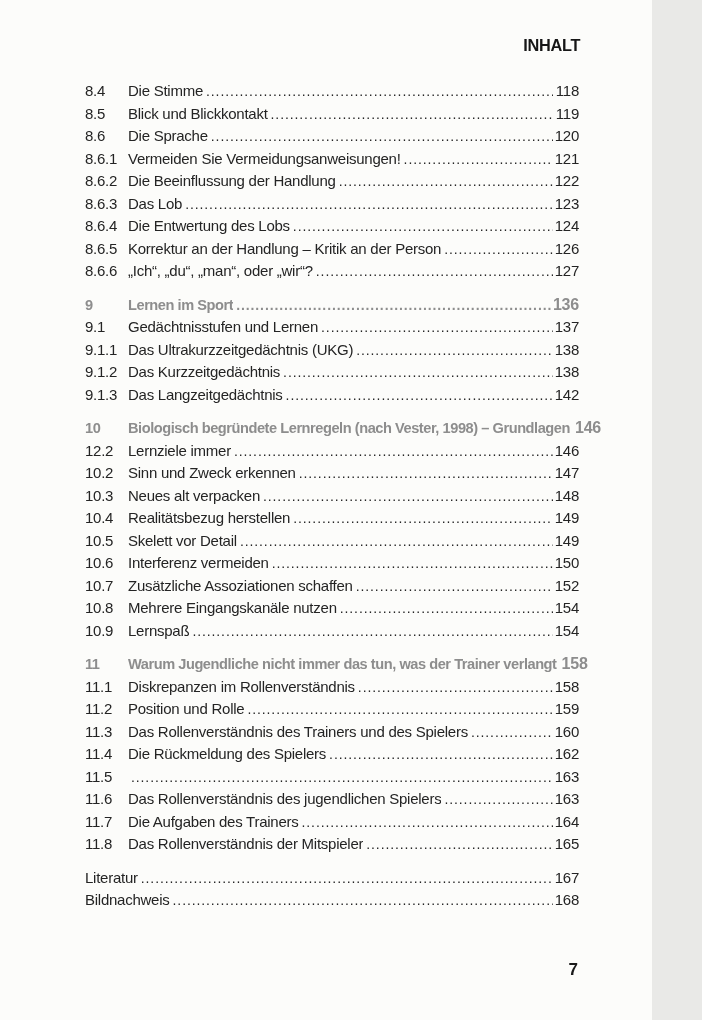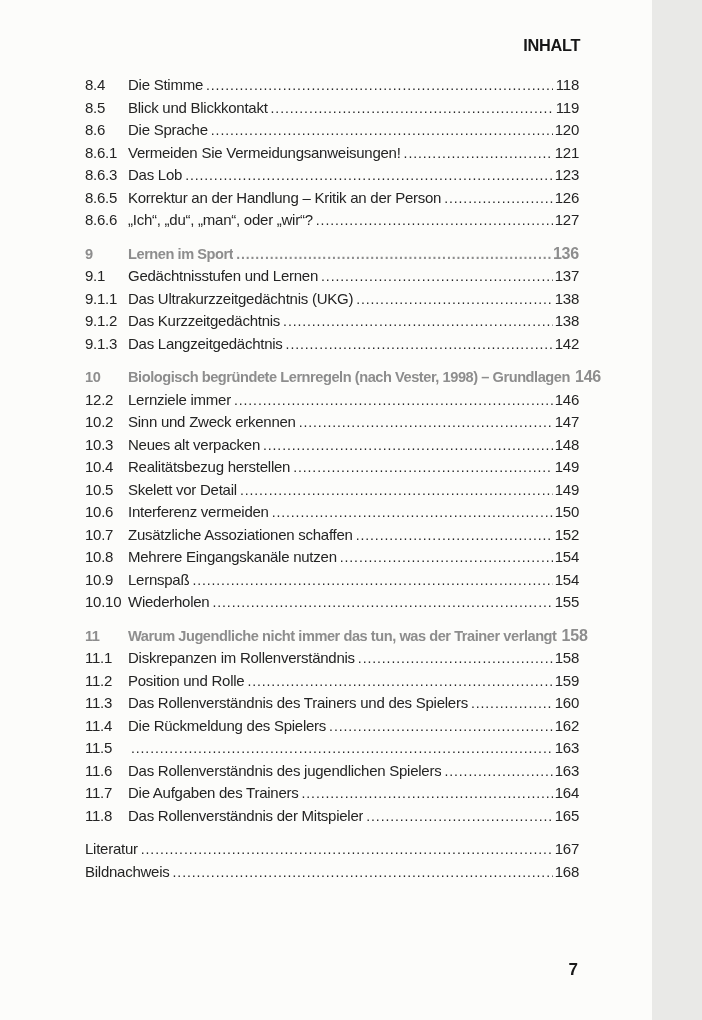--- a/index.html
+++ b/index.html
@@ -23,21 +23,21 @@
     font-weight: 700;
     letter-spacing: -0.3px;
     color: #161616;
     transform: scaleX(0.96);
     transform-origin: right center;
   }
   .toc {
     position: absolute;
     left: 85px;
     right: 73px;
-    top: 74px;
+    top: 80px;
   }
   .toc-section { margin: 0; }
   .toc-section + .toc-section { margin-top: 11px; }
   .toc-entry {
     display: flex;
     align-items: baseline;
     font-size: 15px;
     line-height: 22.5px;
     letter-spacing: -0.25px;
     color: #242424;
@@ -114,24 +114,36 @@
     <span class="leader"></span>
     <span class="pg">120</span>
   </div>
         <div class="toc-entry sub">
     <span class="num">8.6.1</span>
     <span class="title">Vermeiden Sie Vermeidungsanweisungen!</span>
     <span class="leader"></span>
     <span class="pg">121</span>
   </div>
         <div class="toc-entry sub">
+    <span class="num">8.6.2</span>
+    <span class="title">Die Beeinflussung der Handlung</span>
+    <span class="leader"></span>
+    <span class="pg">122</span>
+  </div>
+        <div class="toc-entry sub">
     <span class="num">8.6.3</span>
     <span class="title">Das Lob</span>
     <span class="leader"></span>
     <span class="pg">123</span>
+  </div>
+        <div class="toc-entry sub">
+    <span class="num">8.6.4</span>
+    <span class="title">Die Entwertung des Lobs</span>
+    <span class="leader"></span>
+    <span class="pg">124</span>
   </div>
         <div class="toc-entry sub">
     <span class="num">8.6.5</span>
     <span class="title">Korrektur an der Handlung – Kritik an der Person</span>
     <span class="leader"></span>
     <span class="pg">126</span>
   </div>
         <div class="toc-entry sub">
     <span class="num">8.6.6</span>
     <span class="title">„Ich“, „du“, „man“, oder „wir“?</span>
@@ -225,26 +237,20 @@
     <span class="title">Mehrere Eingangskanäle nutzen</span>
     <span class="leader"></span>
     <span class="pg">154</span>
   </div>
         <div class="toc-entry sub">
     <span class="num">10.9</span>
     <span class="title">Lernspaß</span>
     <span class="leader"></span>
     <span class="pg">154</span>
   </div>
-        <div class="toc-entry sub">
-    <span class="num">10.10</span>
-    <span class="title">Wiederholen</span>
-    <span class="leader"></span>
-    <span class="pg">155</span>
-  </div>
       </div>
       <div class="toc-section">
         <div class="toc-entry chapter">
     <span class="num">11</span>
     <span class="title">Warum Jugendliche nicht immer das tun, was der Trainer verlangt</span>
     <span class="leader"></span>
     <span class="pg">158</span>
   </div>
         <div class="toc-entry sub">
     <span class="num">11.1</span>

